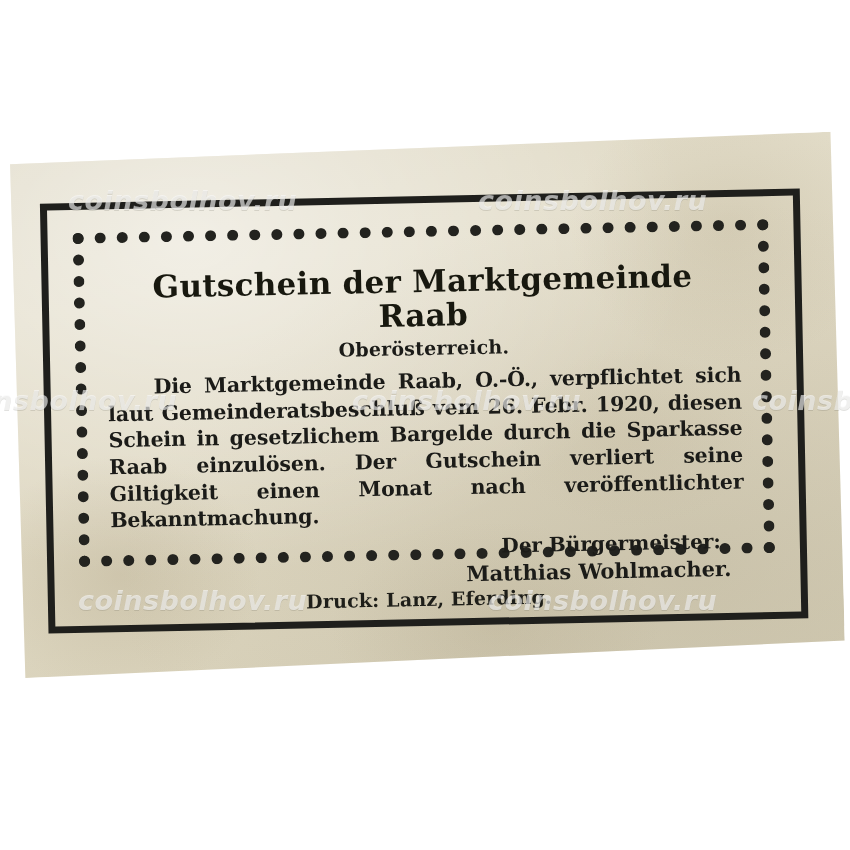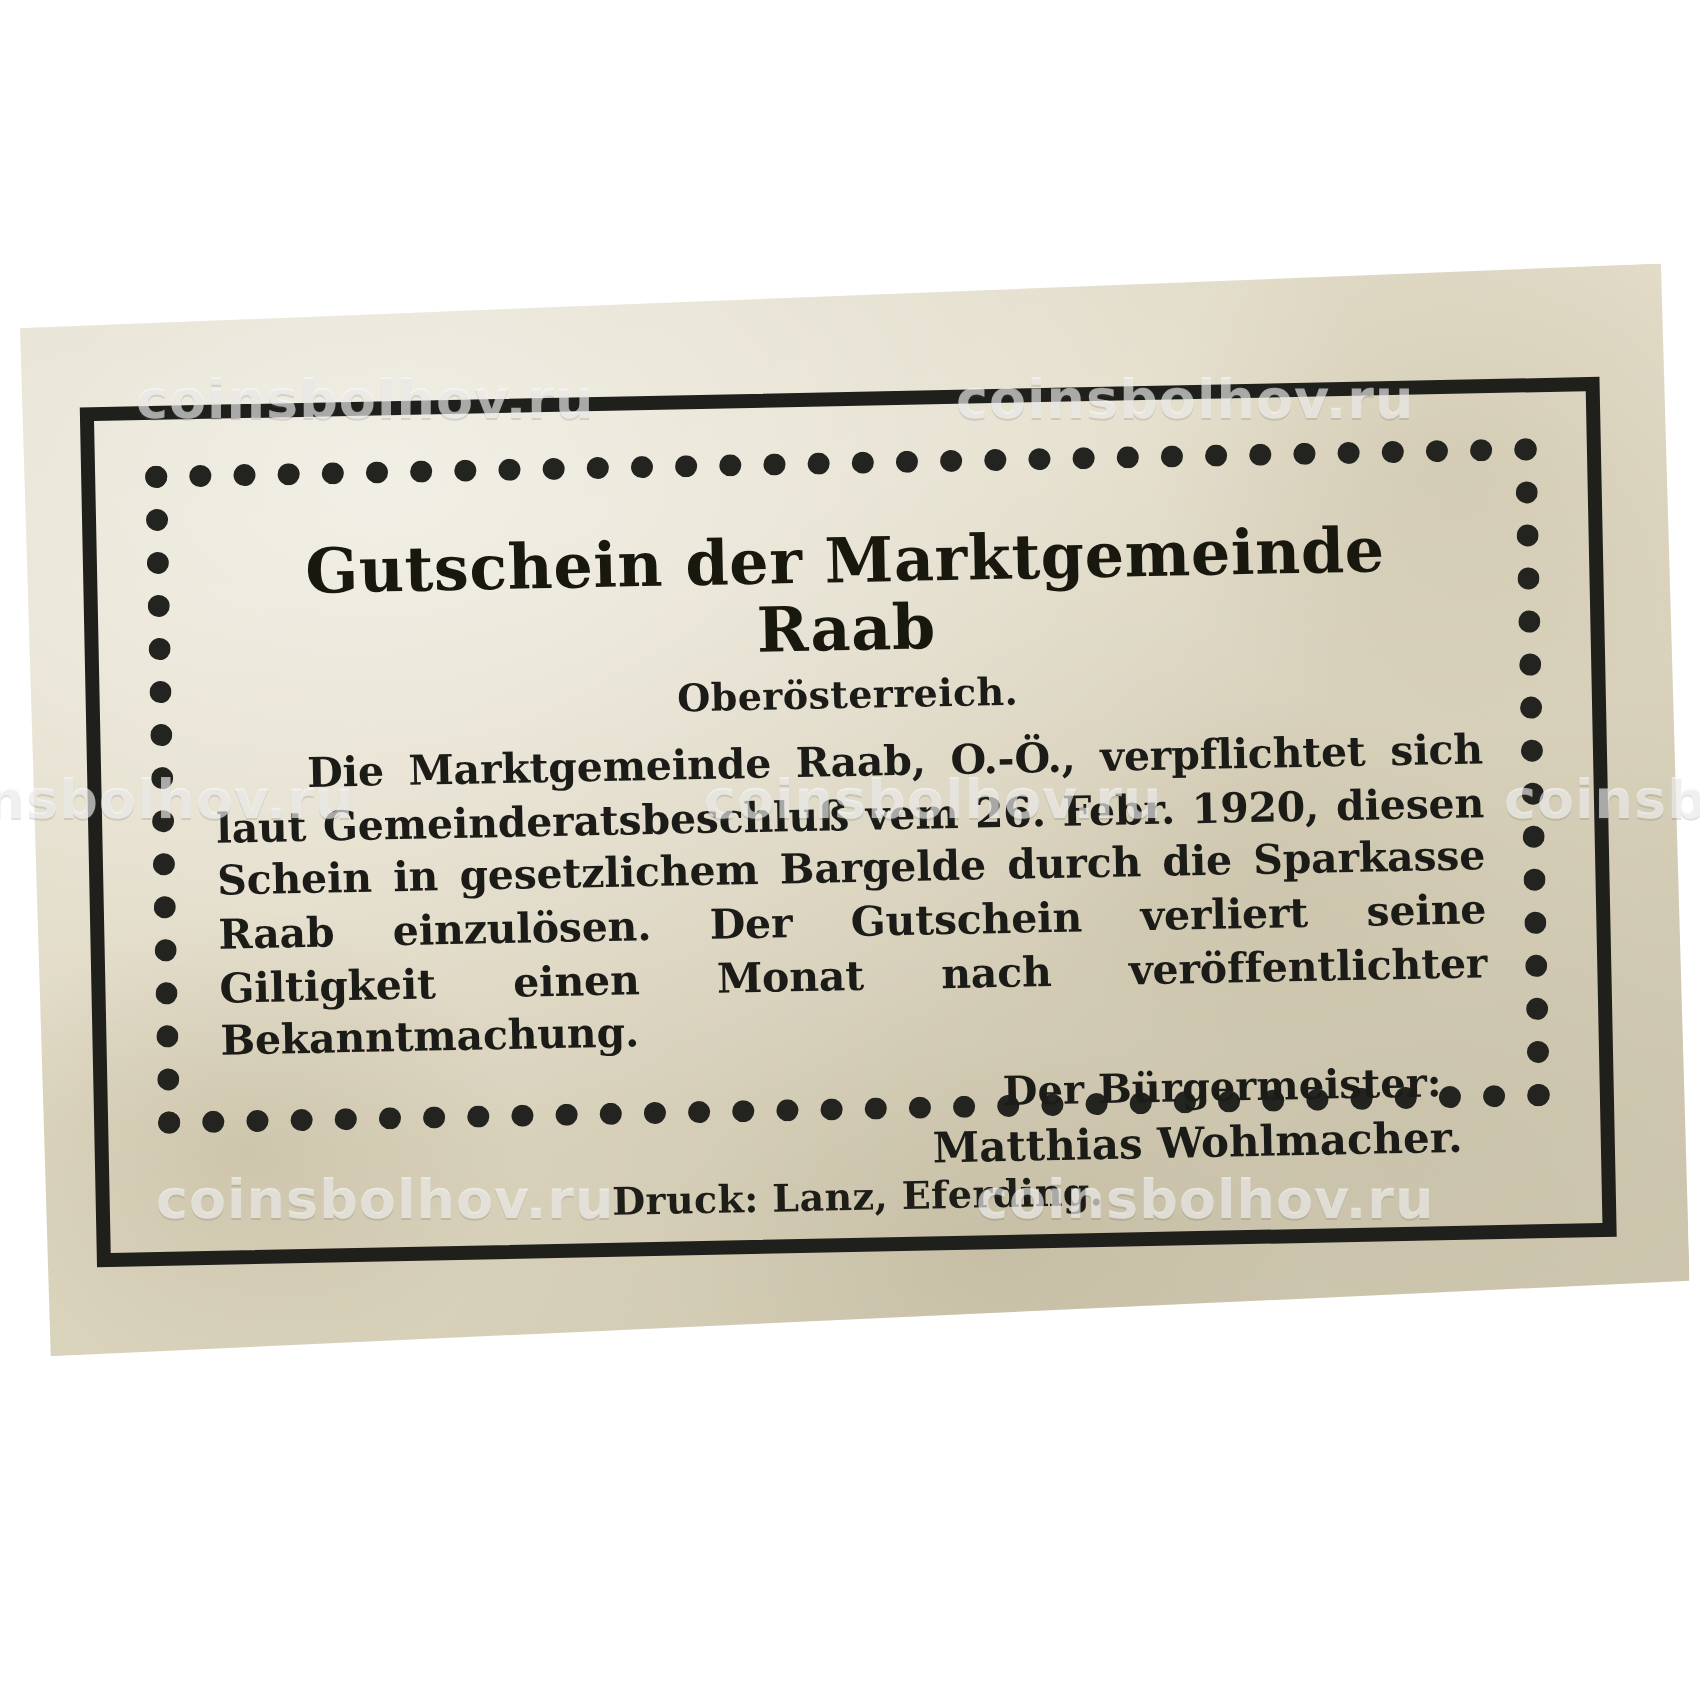--- a/index.html
+++ b/index.html
@@ -141,20 +141,21 @@
     color: #1e1e19;
     letter-spacing: 0.2px;
   }
 
   
   .wm-layer {
     position: absolute;
     inset: 0;
     pointer-events: none;
     overflow: hidden;
+    font-style: italic;
   }
   .wm {
     position: absolute;
     font-family: "DejaVu Sans", sans-serif;
     font-weight: 700;
     font-size: 27px;
     letter-spacing: 0.5px;
     color: rgba(248,248,248,0.62);
     text-shadow: 0 1px 0 rgba(90,90,80,0.18);
     white-space: nowrap;

